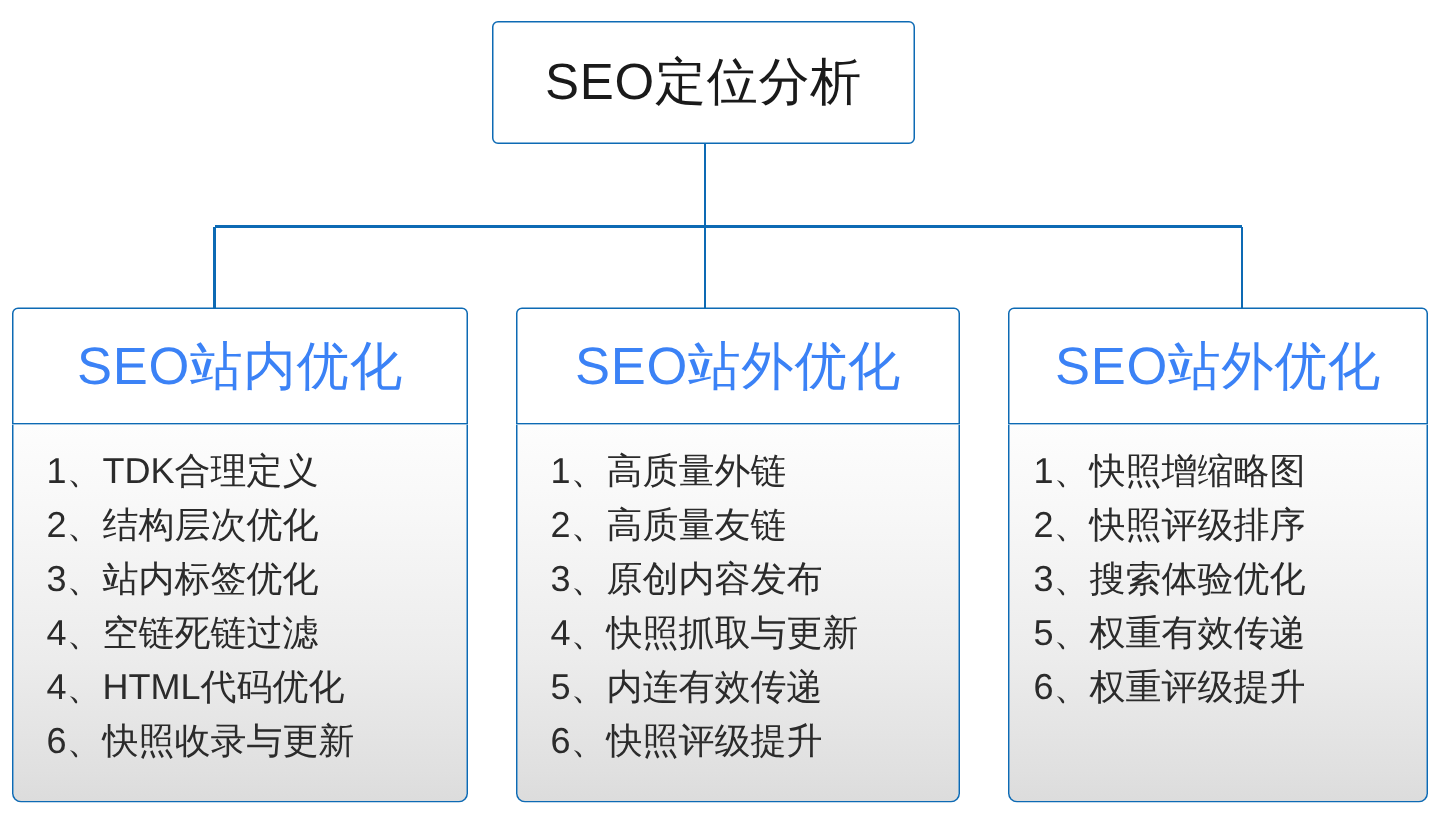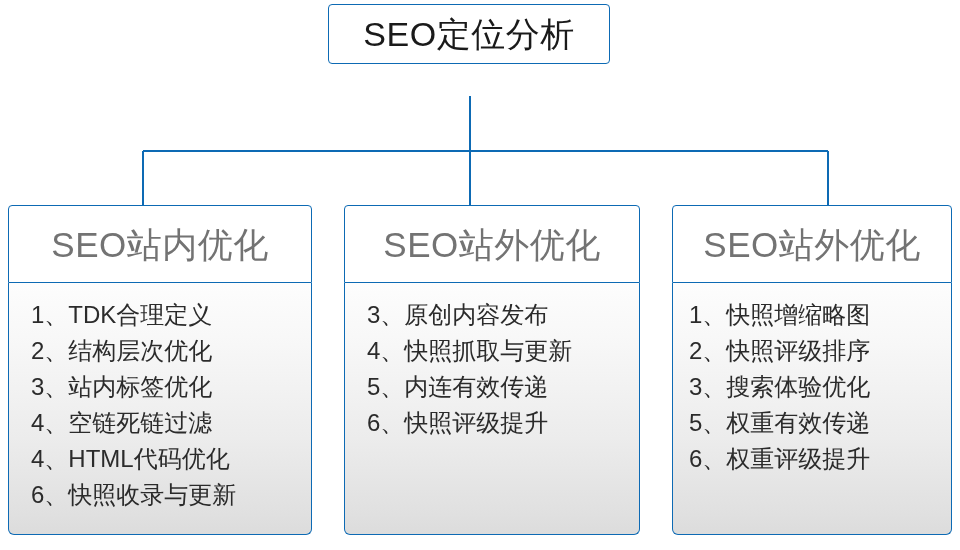--- a/index.html
+++ b/index.html
@@ -30,23 +30,23 @@
     top: 0;
     width: 960px;
     height: 550px;
     pointer-events: none;
   }
 
   
   .root-node {
     position: absolute;
     left: 328px;
-    top: 4px;
+    top: 14px;
     width: 282px;
-    height: 60px;
+    height: 82px;
     box-sizing: border-box;
     border: 1.6px solid #0d6ab4;
     border-radius: 4px;
     background: #ffffff;
     display: flex;
     align-items: center;
     justify-content: center;
   }
   .root-title {
     font-size: 34px;
@@ -74,21 +74,21 @@
     border: 1.6px solid #0d6ab4;
     border-radius: 4px 4px 0 0;
     background: #ffffff;
     display: flex;
     align-items: center;
     justify-content: center;
   }
   .branch-header-title {
     font-size: 35px;
     line-height: 1;
-    color: #737373;
+    color: #3b82f6;
     white-space: nowrap;
     letter-spacing: 0.5px;
   }
 
   .branch-body {
     box-sizing: border-box;
     width: 100%;
     height: 252px;
     border: 1.6px solid #0d6ab4;
     border-top: none;
@@ -145,20 +145,22 @@
       </ul>
     </div>
   </div>
 
   <div class="branch branch-2">
     <div class="branch-header">
       <span class="branch-header-title">SEO站外优化</span>
     </div>
     <div class="branch-body">
       <ul class="branch-list">
+        <li class="branch-list-item">1、高质量外链</li>
+        <li class="branch-list-item">2、高质量友链</li>
         <li class="branch-list-item">3、原创内容发布</li>
         <li class="branch-list-item">4、快照抓取与更新</li>
         <li class="branch-list-item">5、内连有效传递</li>
         <li class="branch-list-item">6、快照评级提升</li>
       </ul>
     </div>
   </div>
 
   <div class="branch branch-3">
     <div class="branch-header">

